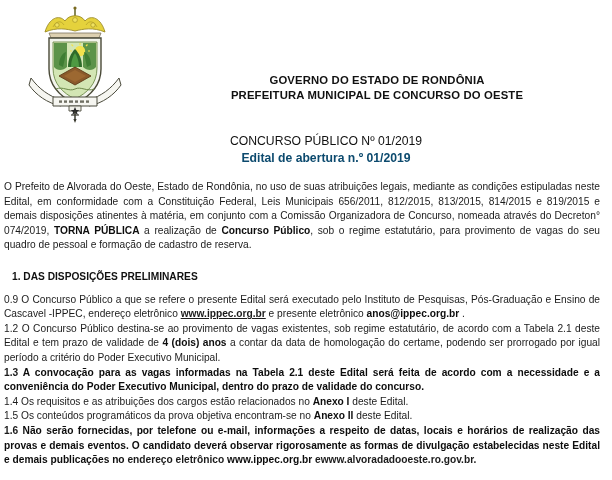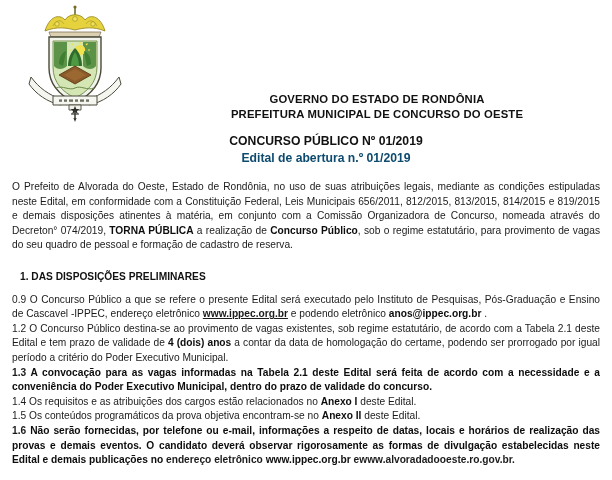--- a/index.html
+++ b/index.html
@@ -18,21 +18,21 @@
   .page {
     width: 612px;
     height: 480px;
     position: relative;
     box-sizing: border-box;
   }
 
   
   .header {
     display: flex;
-    align-items: flex-end;
+    align-items: center;
     padding: 4px 0 0 0;
     height: 122px;
     box-sizing: border-box;
   }
   .crest-wrap {
     width: 150px;
     display: flex;
     justify-content: center;
     align-items: flex-start;
     padding-top: 2px;
@@ -57,35 +57,35 @@
     white-space: nowrap;
   }
 
   
   .doc-title-block {
     text-align: center;
     margin-top: 11px;
     padding-left: 40px;
   }
   .doc-title {
-    font-weight: bold;
+    font-weight: normal;
     font-size: 12.2px;
     line-height: 17px;
     color: #111111;
   }
   .doc-subtitle {
     font-weight: bold;
     font-size: 12.2px;
     line-height: 17px;
     color: #0c4a6e;
   }
 
   
   .body-wrap {
-    padding: 0 12px 0 12px;
+    padding: 0 12px 0 4px;
     margin-top: 13px;
   }
   p.para {
     margin: 0;
     font-size: 10.2px;
     line-height: 14.6px;
     text-align: justify;
     text-justify: inter-word;
     color: #1b1b1b;
   }
@@ -192,21 +192,21 @@
   </div>
 
   <div class="body-wrap">
 
     <p class="para"><span>O Prefeito de Alvorada do Oeste, Estado de Rondônia, no uso de suas atribuições legais, mediante as condições estipuladas neste Edital, em conformidade com a Constituição Federal, Leis Municipais 656/2011, 812/2015, 813/2015, 814/2015 e 819/2015 e demais disposições atinentes à matéria, em conjunto com a Comissão Organizadora de Concurso, nomeada através do Decreton° 074/2019, </span><b>TORNA PÚBLICA</b><span> a realização de </span><b>Concurso Público</b><span>, sob o regime estatutário, para provimento de vagas do seu quadro de pessoal e formação de cadastro de reserva.</span></p>
 
     <div class="spacer-sm"></div>
 
     <p class="section-head">1. DAS DISPOSIÇÕES PRELIMINARES</p>
 
-    <p class="para"><span>0.9 </span><span>O Concurso Público a que se refere o presente Edital será executado pelo Instituto de Pesquisas, Pós-Graduação e Ensino de Cascavel -IPPEC, endereço eletrônico </span><span class="u-bold">www.ippec.org.br</span><span> e podendo eletrônico </span><b>anos@ippec.org.br</b><span> .</span></p>
+    <p class="para"><span>0.9 </span><span>O Concurso Público a que se refere o presente Edital será executado pelo Instituto de Pesquisas, Pós-Graduação e Ensino de Cascavel -IPPEC, endereço eletrônico </span><span class="u-bold">www.ippec.org.br</span><span> e presente eletrônico </span><b>anos@ippec.org.br</b><span> .</span></p>
 
     <p class="para"><span>1.2 </span><span>O Concurso Público destina-se ao provimento de vagas existentes, sob regime estatutário, de acordo com a Tabela 2.1 deste Edital e tem prazo de validade de </span><b>4 (dois) anos</b><span> a contar da data de homologação do certame, podendo ser prorrogado por igual período a critério do Poder Executivo Municipal.</span></p>
 
     <p class="para"><span class="bold-all">1.3 </span><b>A convocação para as vagas informadas na Tabela 2.1 deste Edital será feita de acordo com a necessidade e a conveniência do Poder Executivo Municipal, dentro do prazo de validade do concurso.</b></p>
 
     <p class="para"><span>1.4 </span><span>Os requisitos e as atribuições dos cargos estão relacionados no </span><b>Anexo I</b><span> deste Edital.</span></p>
 
     <p class="para"><span>1.5 </span><span>Os conteúdos programáticos da prova objetiva encontram-se no </span><b>Anexo II</b><span> deste Edital.</span></p>
 
     <p class="para"><span class="bold-all">1.6 </span><b>Não serão fornecidas, por telefone ou e-mail, informações a respeito de datas, locais e horários de realização das provas e demais eventos. O candidato deverá observar rigorosamente as formas de divulgação estabelecidas neste Edital e demais publicações no </b><span class="reg">endereço eletrônico </span><b>www.ippec.org.br</b><span class="reg"> ewww.alvoradadooeste.ro.gov.br.</span></p>

